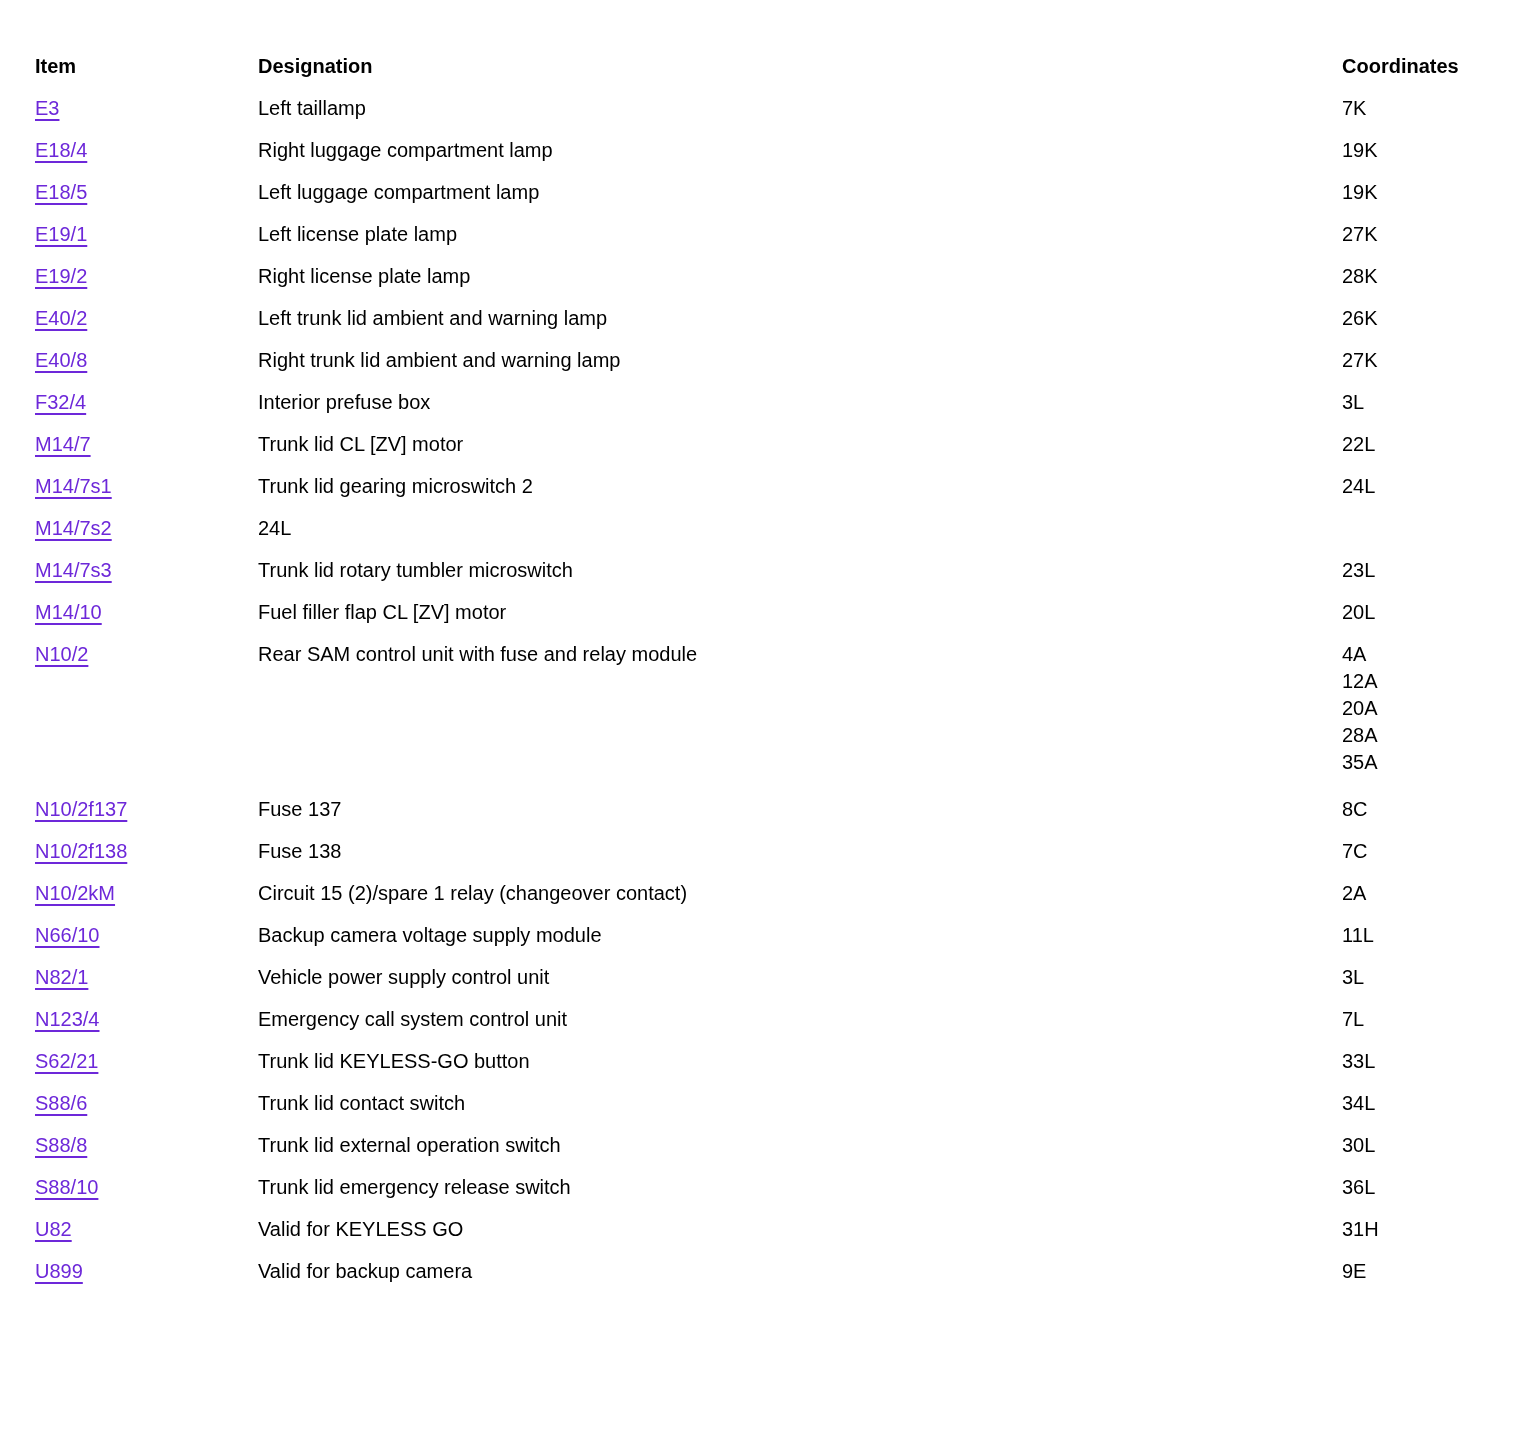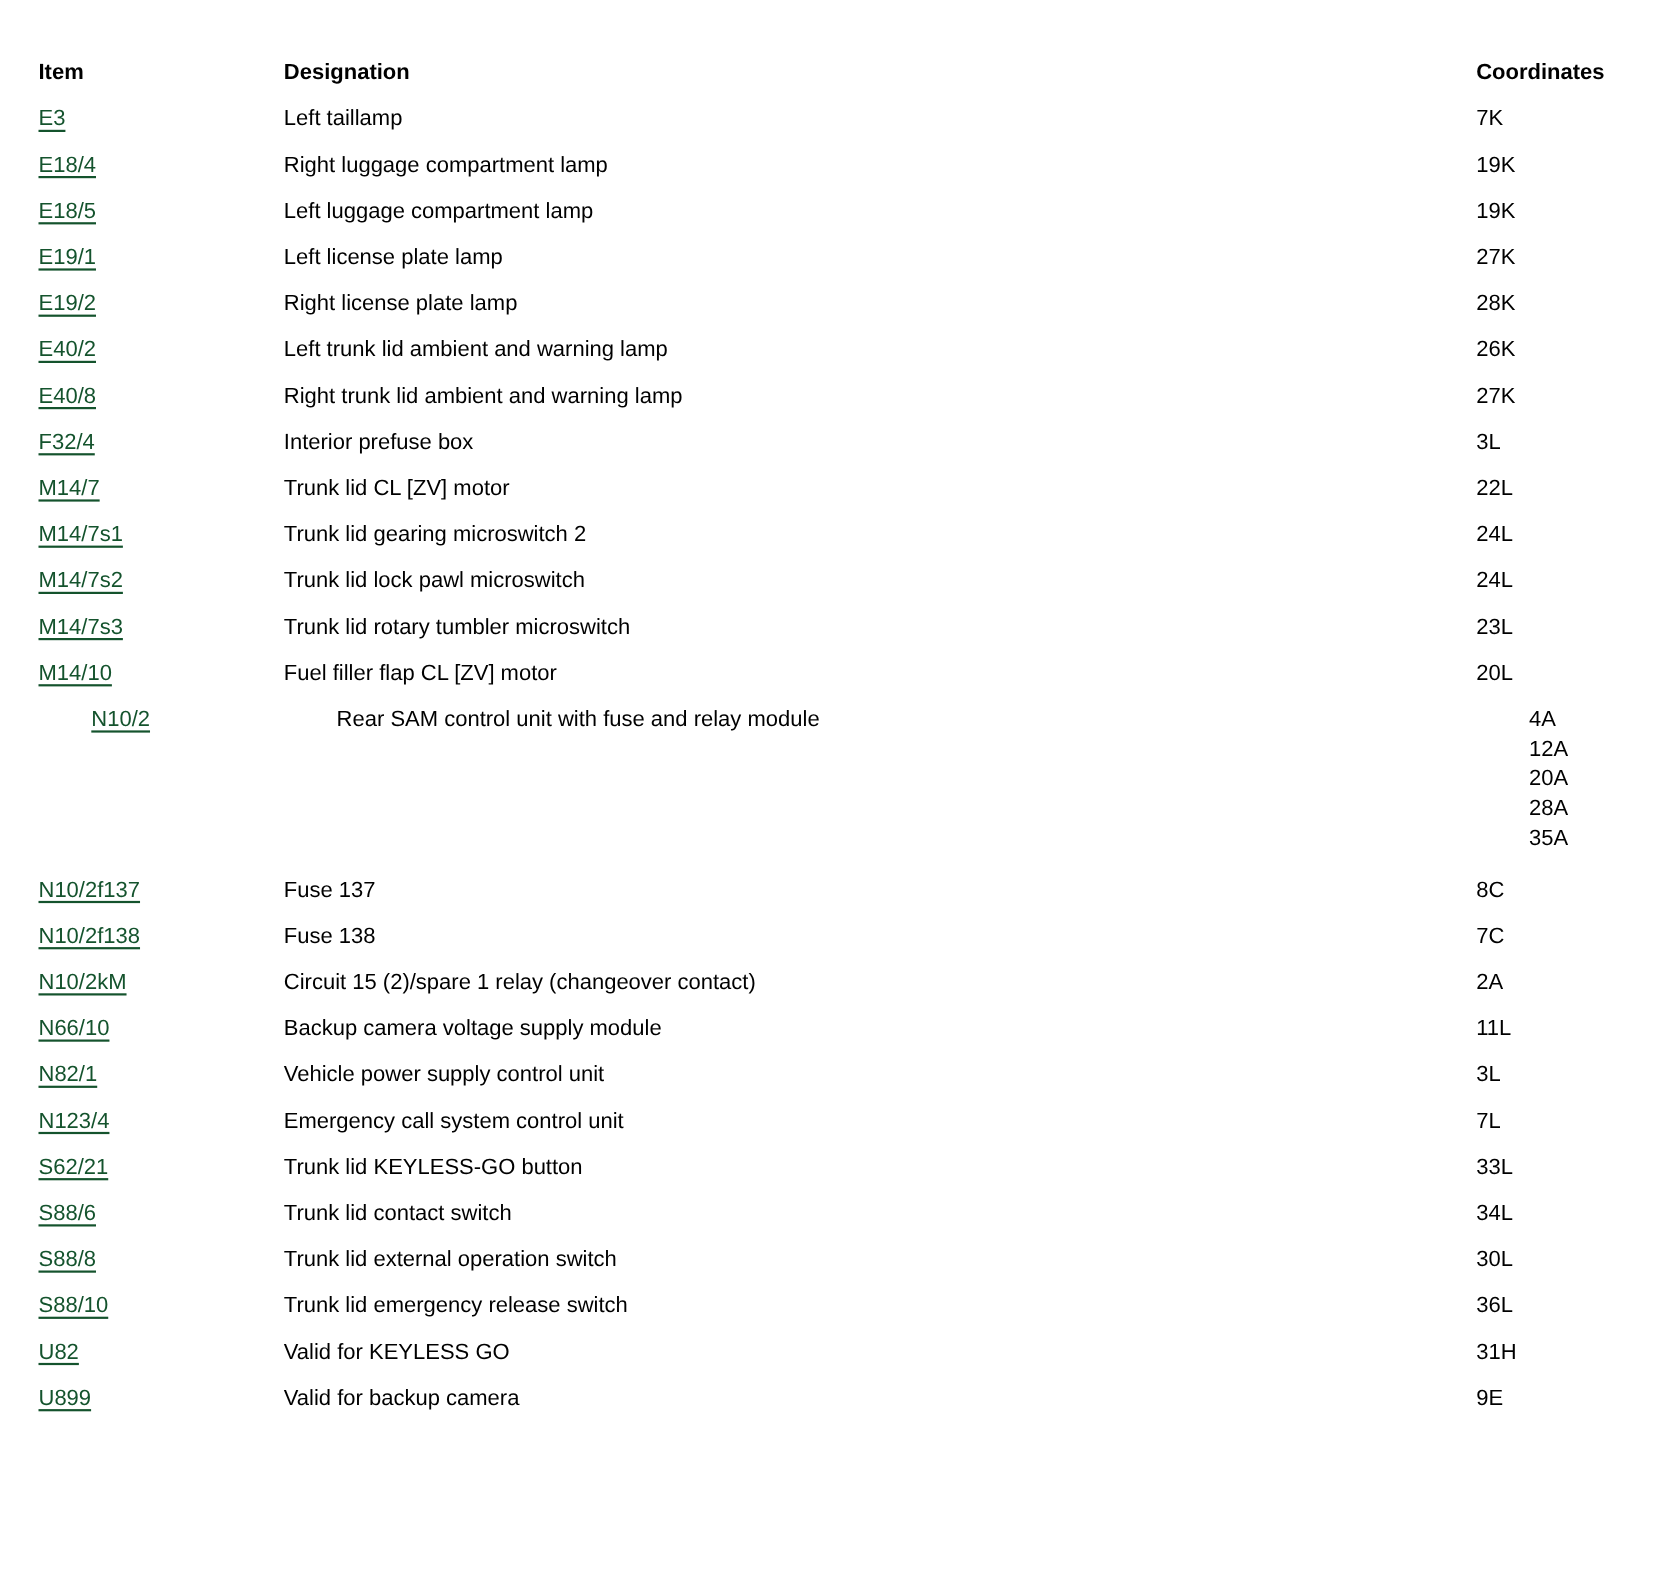--- a/index.html
+++ b/index.html
@@ -23,24 +23,23 @@
     align-items: start;
     line-height: 27px;
     margin-bottom: 15px;
   }
   .row.header {
     font-weight: bold;
     margin-top: 16px;
   }
   .row.multi {
     margin-bottom: 20px;
-    margin-left: 48px;
   }
   .item-link {
-    color: #14532d;
+    color: #6d28d9;
     text-decoration: underline;
     text-decoration-thickness: 2px;
     text-underline-offset: 4px;
     cursor: pointer;
   }
   .coord-line {
     line-height: 27px;
   }
 </style>
 </head>
@@ -140,21 +139,20 @@
     </div>
     <div class="cell-desig">Trunk lid gearing microswitch 2</div>
     <div class="cell-coord">
           <div class="coord-line">24L</div>
         </div>
   </div>
       <div class="row">
     <div class="cell-item">
       <span class="item-link">M14/7s2</span>
     </div>
-    <div class="cell-desig">Trunk lid lock pawl microswitch</div>
     <div class="cell-coord">
           <div class="coord-line">24L</div>
         </div>
   </div>
       <div class="row">
     <div class="cell-item">
       <span class="item-link">M14/7s3</span>
     </div>
     <div class="cell-desig">Trunk lid rotary tumbler microswitch</div>
     <div class="cell-coord">

